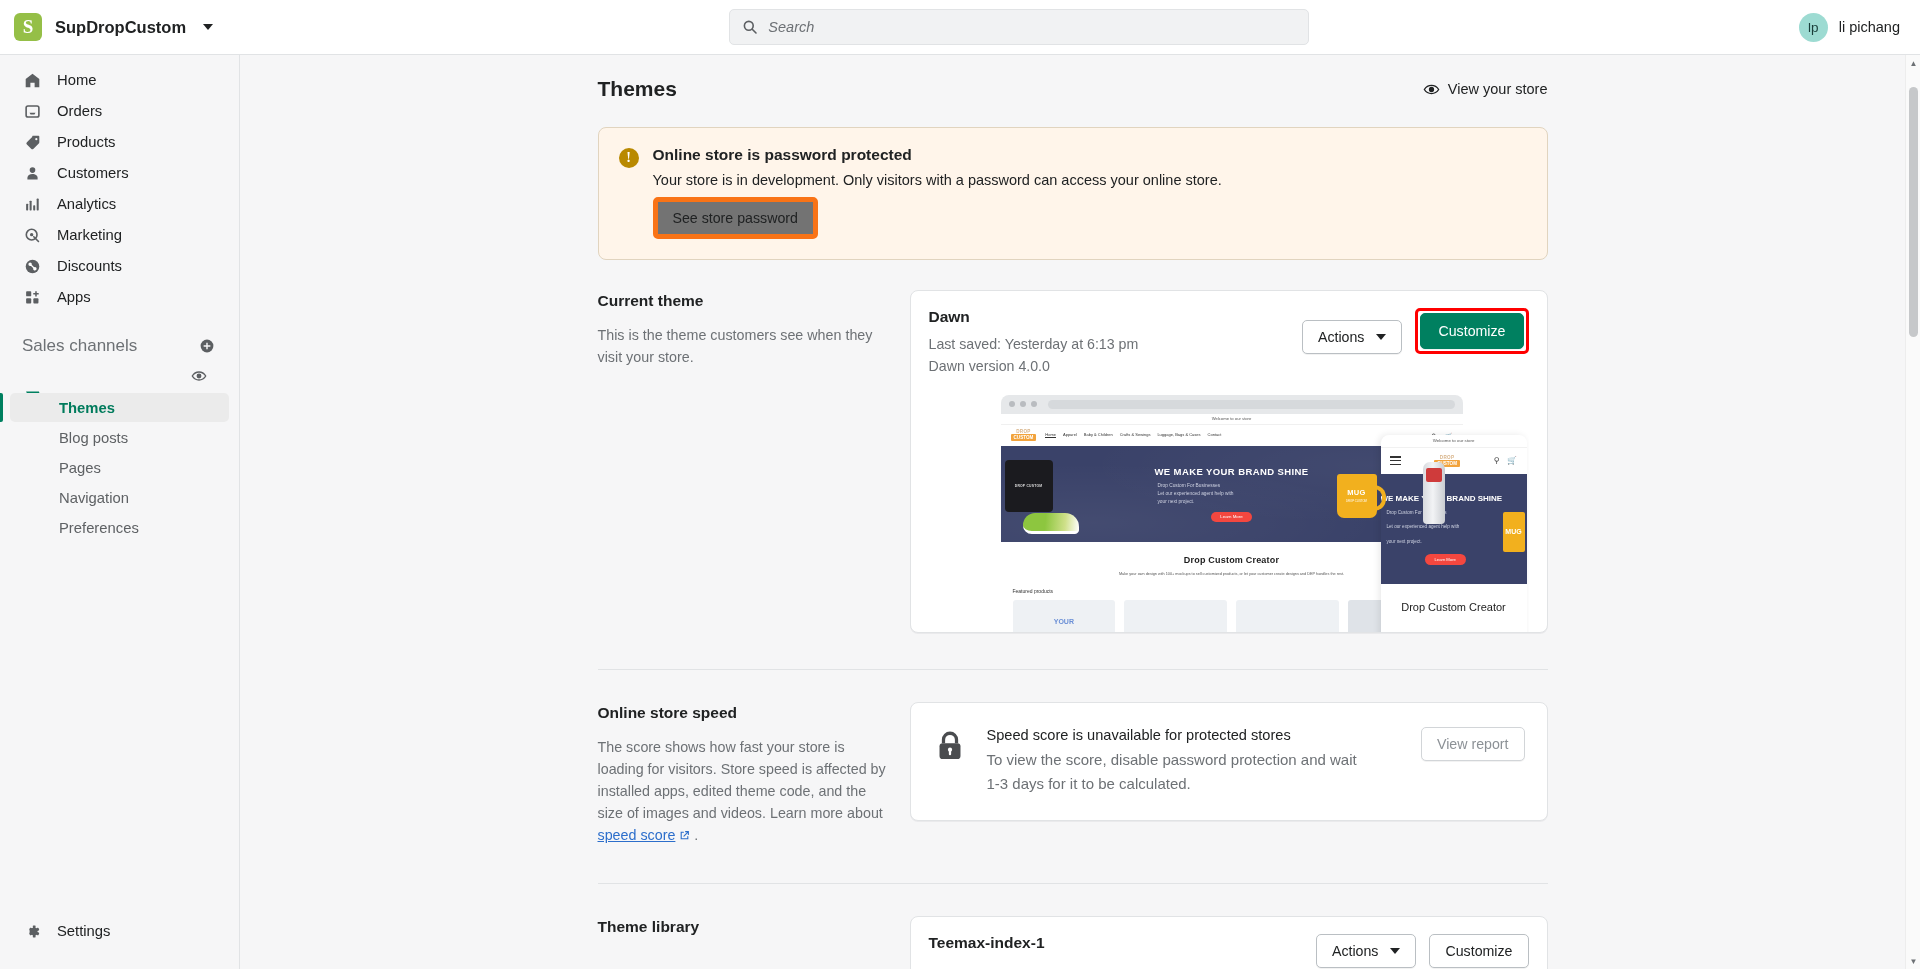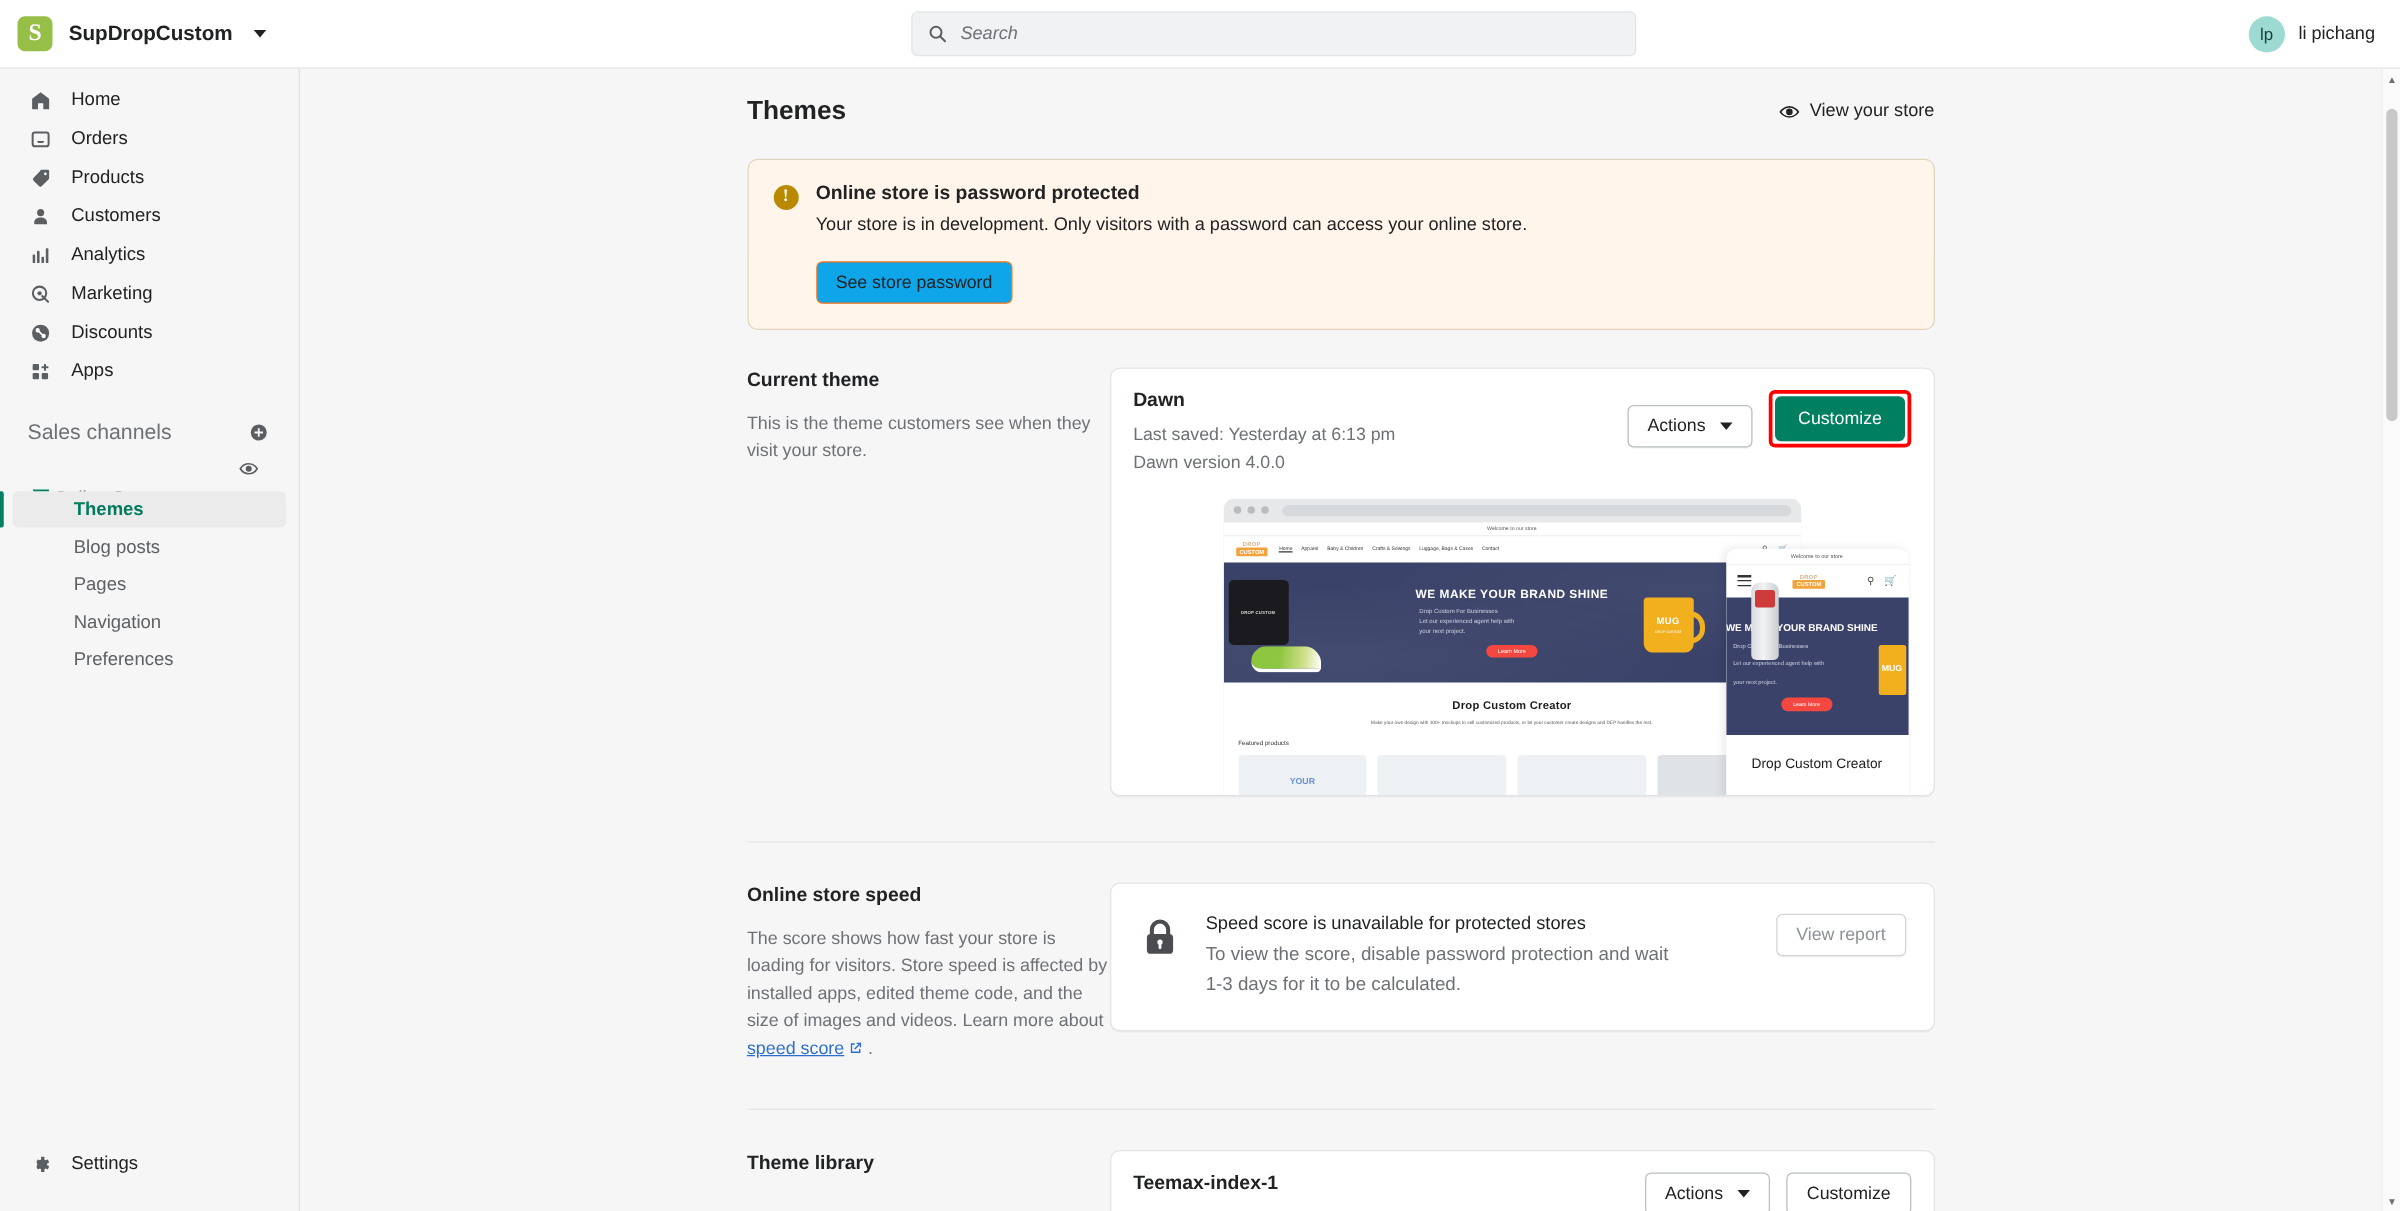--- a/index.html
+++ b/index.html
@@ -131,29 +131,29 @@
   .warn-icon {
     width: 20px; height: 20px; border-radius: 50%;
     background: #b98900; color: #fff;
     display: flex; align-items: center; justify-content: center;
     font-size: 14px; font-weight: bold; flex: none; margin-top: 2px;
     font-family: "Liberation Serif", serif;
   }
   .banner-title { font-size: 15.5px; font-weight: 600; color: #202223; margin-bottom: 6px; }
   .banner-body { font-size: 14.5px; color: #202223; line-height: 1.5; }
   .banner-btn {
-    margin-top: 17px; display: inline-block;
-    background: #0ea5e9; border: 1px solid #f97316;
+    margin-top: 5px; display: inline-block;
+    background: #737373; border: 5px solid #f97316;
     border-radius: 5px; padding: 8px 15px;
     font-size: 14.2px; color: #202223; cursor: pointer;
     font-family: inherit;
   }
 
   
-  .section { display: flex; }
+  .section { display: flex; gap: 22px; }
   .sec-left { width: 290px; flex: none; padding-top: 2px; }
   .sec-heading { font-size: 15.5px; font-weight: 600; color: #202223; margin-bottom: 14px; }
   .sec-desc { font-size: 14.3px; color: #6d7175; line-height: 1.55; }
   .sec-right { flex: 1; }
   .card {
     background: #fff; border: 1px solid #e1e3e5;
     border-radius: 8px;
     box-shadow: 0 1px 0 rgba(22,29,37,.05);
   }
   .divider { height: 1px; background: #e1e3e5; margin: 36px 0 32px 0; }

